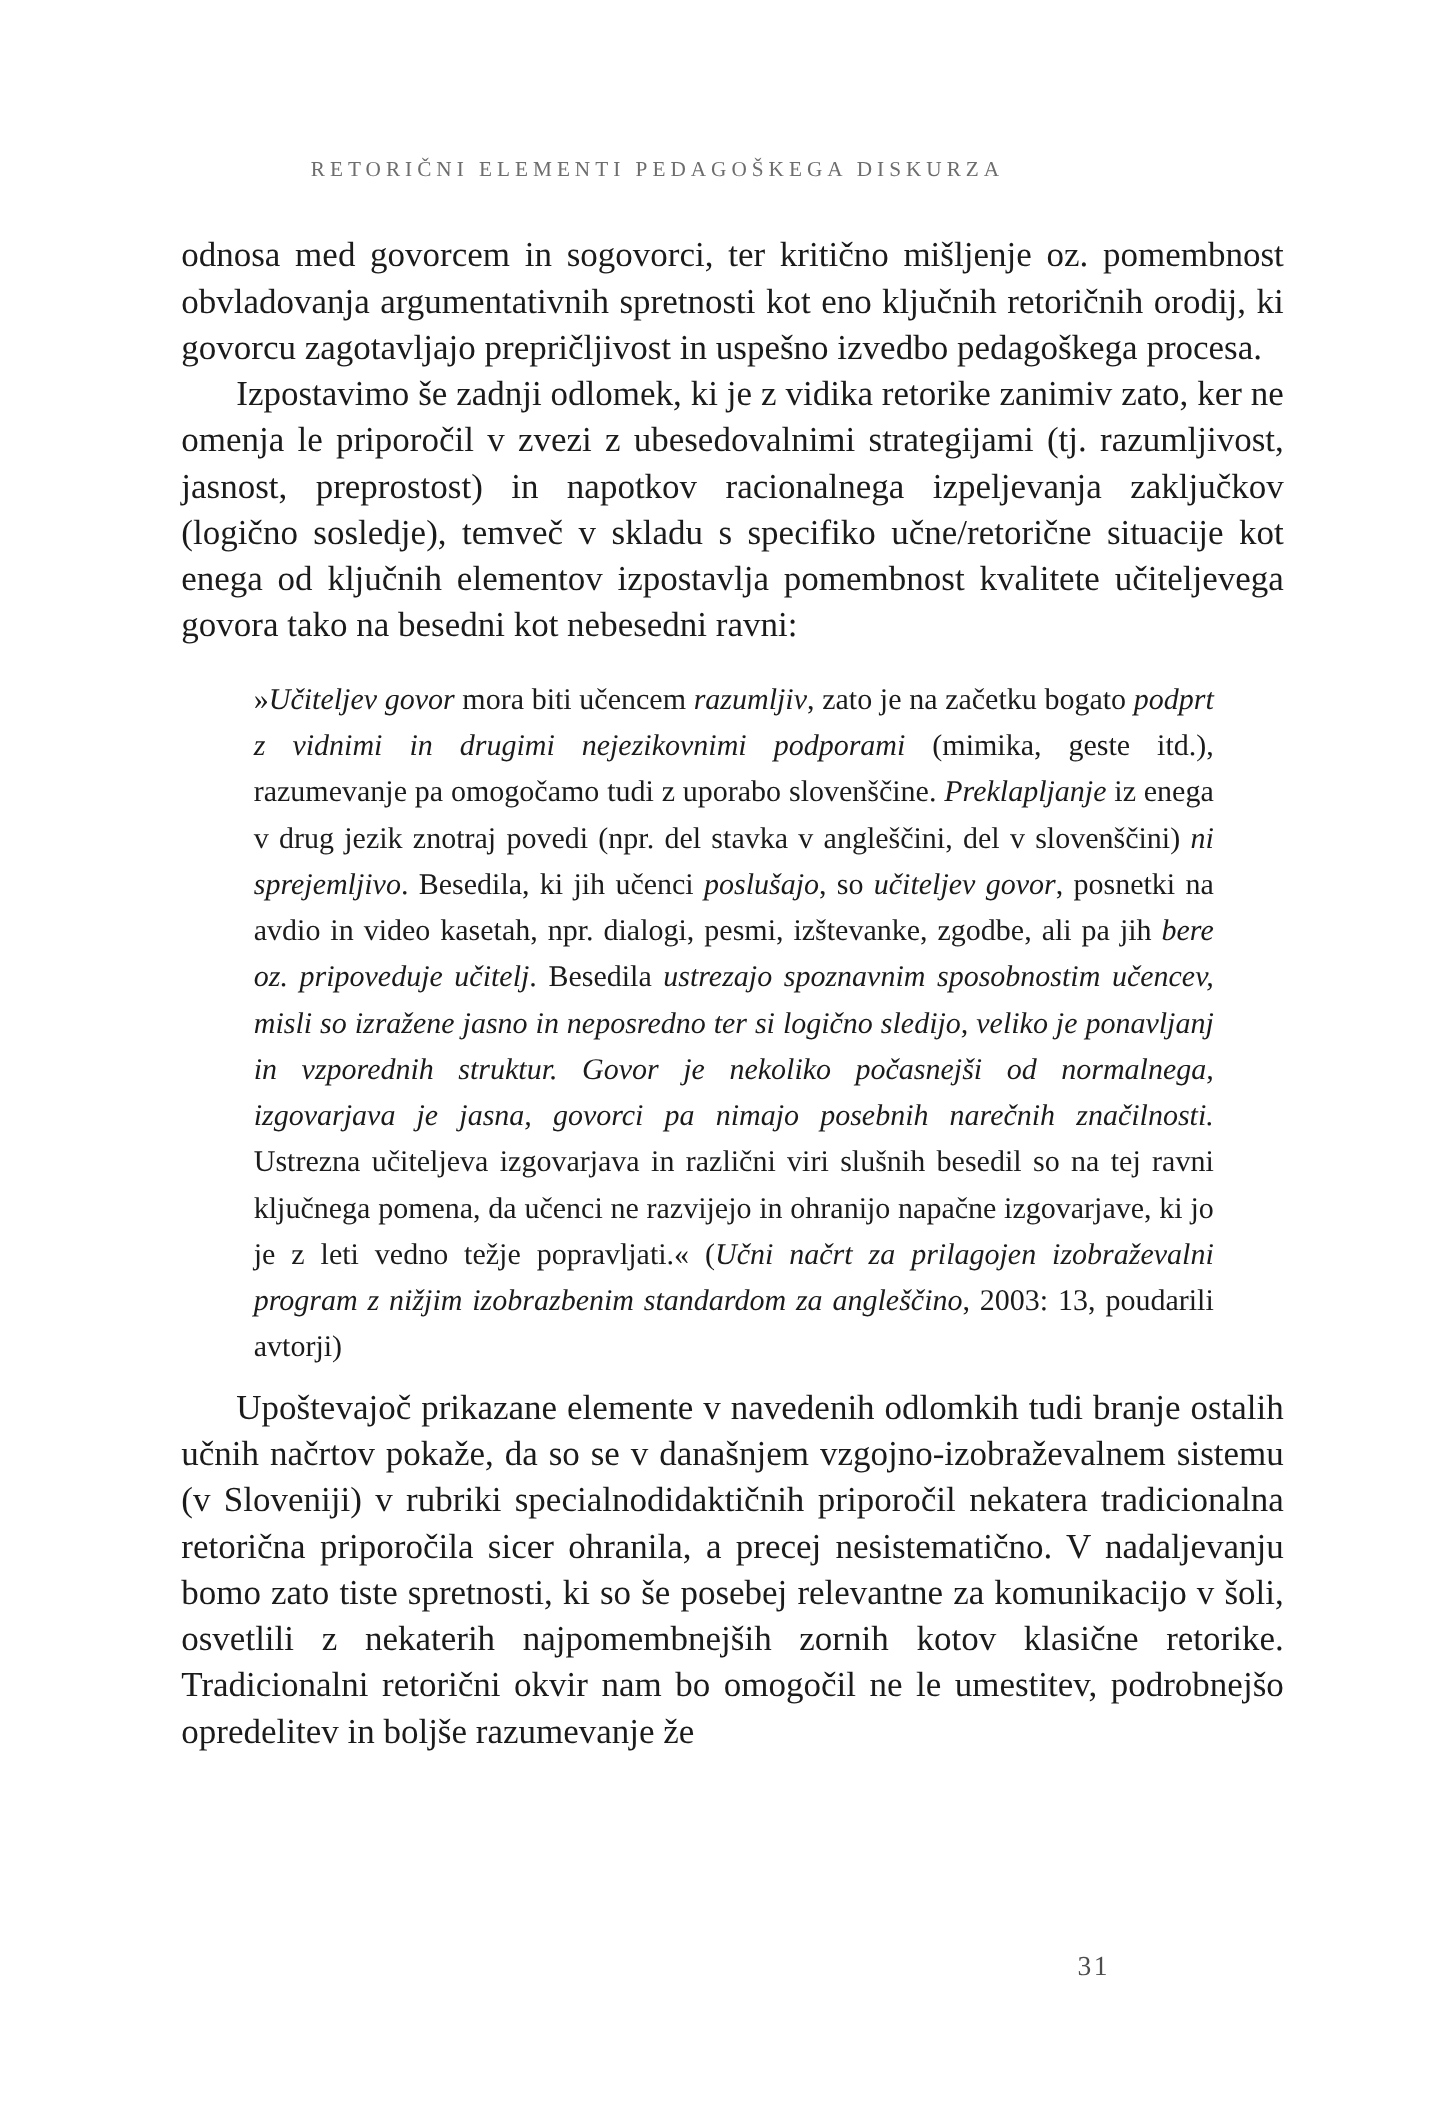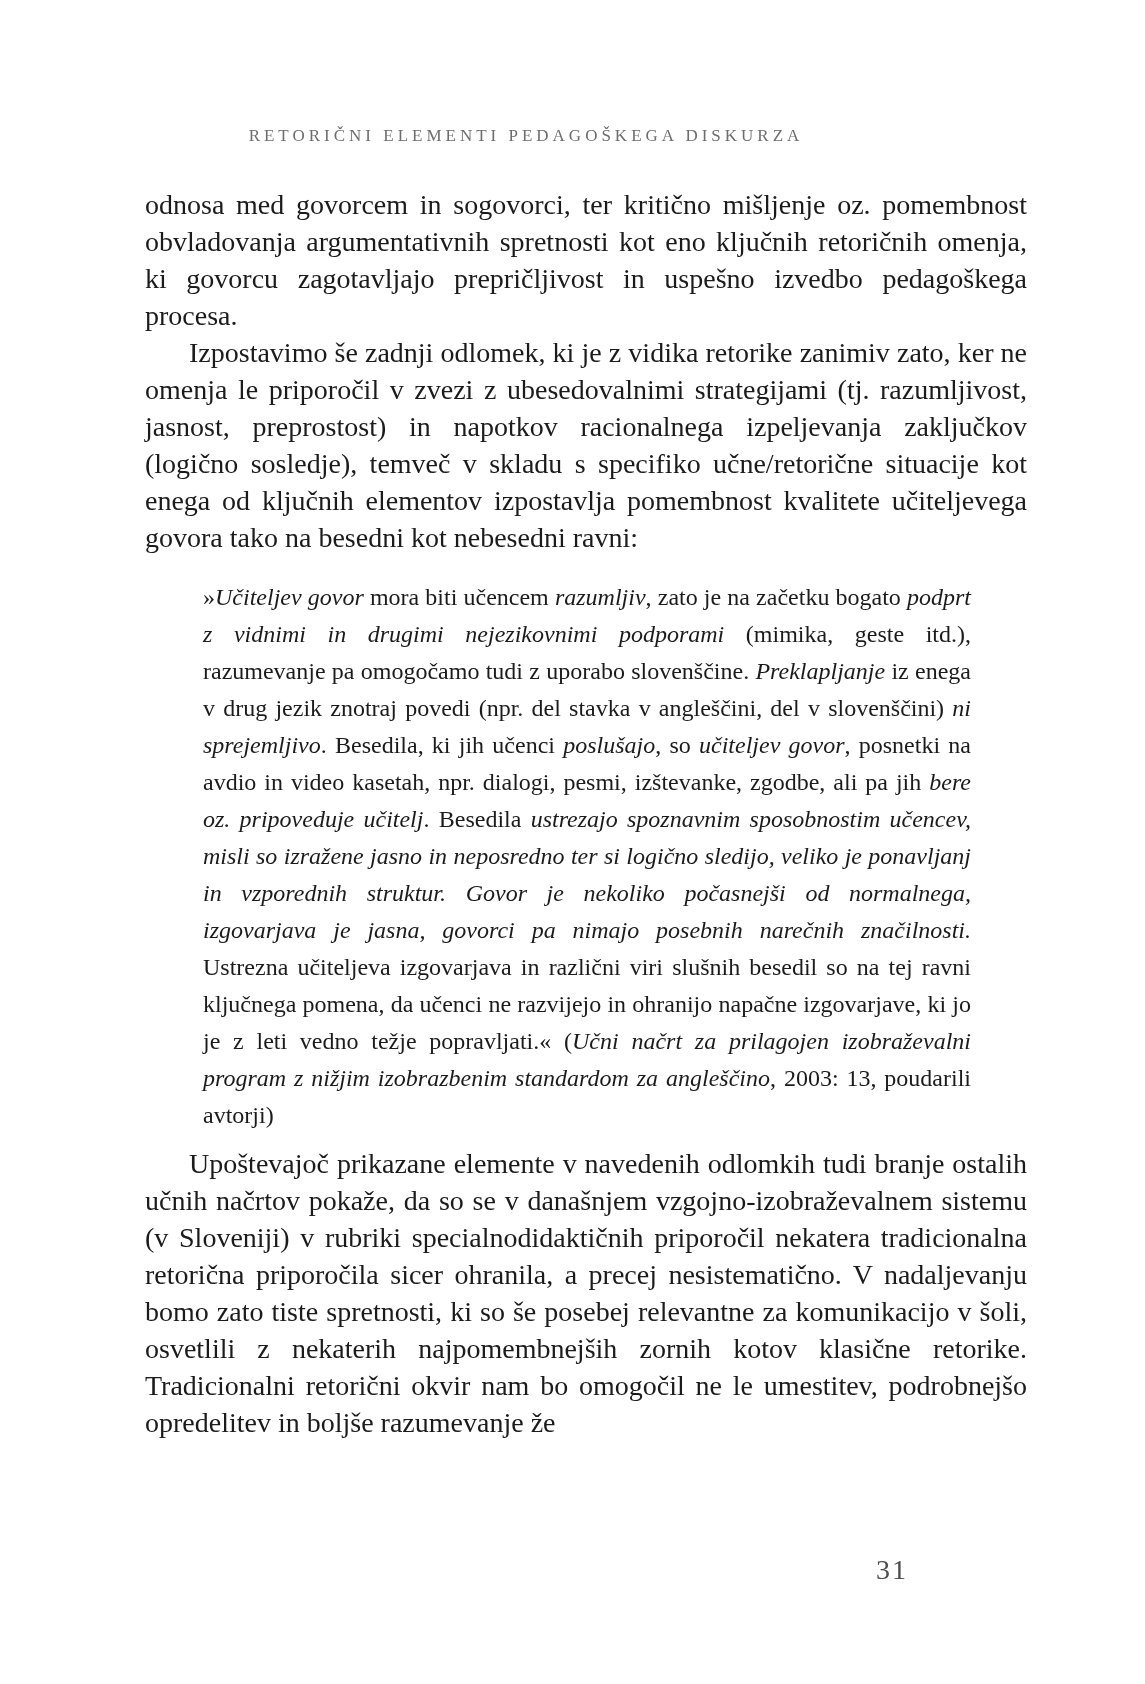--- a/index.html
+++ b/index.html
@@ -51,39 +51,39 @@
     line-height: 37px;
     text-align: justify;
     hyphens: auto;
     -webkit-hyphens: auto;
   }
   em {
     font-style: italic;
   }
   .page-number {
     position: absolute;
-    right: 144px;
+    right: 164px;
     bottom: 98px;
-    font-size: 28px;
+    font-size: 22px;
     letter-spacing: 2px;
     color: #4d4d4d;
   }
 </style>
 </head>
 <body>
 
 <div class="page">
 
   <header class="running-header">
     <span>RETORIČNI ELEMENTI PEDAGOŠKEGA DISKURZA</span>
   </header>
 
   <main class="text-block">
 
-    <p class="body"><span>odnosa med govorcem in sogovorci, ter kritično mišljenje oz. pomembnost obvladovanja argumentativnih spretnosti kot eno ključnih retoričnih omenja, ki govorcu zagotavljajo prepričljivost in uspešno izvedbo pedagoškega procesa.</span></p>
+    <p class="body"><span>odnosa med govorcem in sogovorci, ter kritično mišljenje oz. pomembnost obvladovanja argumentativnih spretnosti kot eno ključnih retoričnih orodij, ki govorcu zagotavljajo prepričljivost in uspešno izvedbo pedagoškega procesa.</span></p>
 
     <p class="body indented"><span>Izpostavimo še zadnji odlomek, ki je z vidika retorike zanimiv zato, ker ne omenja le priporočil v zvezi z ubesedovalnimi strategijami (tj. razumljivost, jasnost, preprostost) in napotkov racionalnega izpeljevanja zaključkov (logično sosledje), temveč v skladu s specifiko učne/retorične situacije kot enega od ključnih elementov izpostavlja pomembnost kvalitete učiteljevega govora tako na besedni kot nebesedni ravni:</span></p>
 
     <blockquote class="quote"><span>»</span><em>Učiteljev govor</em><span> mora biti učencem </span><em>razumljiv</em><span>, zato je na začetku bogato </span><em>podprt z vidnimi in drugimi nejezikovnimi podporami</em><span> (mimika, geste itd.), razumevanje pa omogočamo tudi z uporabo slovenščine. </span><em>Preklapljanje</em><span> iz enega v drug jezik znotraj povedi (npr. del stavka v angleščini, del v slovenščini) </span><em>ni sprejemljivo</em><span>. Besedila, ki jih učenci </span><em>poslušajo</em><span>, so </span><em>učiteljev govor</em><span>, posnetki na avdio in video kasetah, npr. dialogi, pesmi, izštevanke, zgodbe, ali pa jih </span><em>bere oz. pripoveduje učitelj</em><span>. Besedila </span><em>ustrezajo spoznavnim sposobnostim učencev, misli so izražene jasno in neposredno ter si logično sledijo, veliko je ponavljanj in vzporednih struktur. Govor je nekoliko počasnejši od normalnega, izgovarjava je jasna, govorci pa nimajo posebnih narečnih značilnosti.</em><span> Ustrezna učiteljeva izgovarjava in različni viri slušnih besedil so na tej ravni ključnega pomena, da učenci ne razvijejo in ohranijo napačne izgovarjave, ki jo je z leti vedno težje popravljati.« (</span><em>Učni načrt za prilagojen izobraževalni program z nižjim izobrazbenim standardom za angleščino</em><span>, 2003: 13, poudarili avtorji)</span></blockquote>
 
     <p class="body indented"><span>Upoštevajoč prikazane elemente v navedenih odlomkih tudi branje ostalih učnih načrtov pokaže, da so se v današnjem vzgojno-izobraževalnem sistemu (v Sloveniji) v rubriki specialnodidaktičnih priporočil nekatera tradicionalna retorična priporočila sicer ohranila, a precej nesistematično. V nadaljevanju bomo zato tiste spretnosti, ki so še posebej relevantne za komunikacijo v šoli, osvetlili z nekaterih najpomembnejših zornih kotov klasične retorike. Tradicionalni retorični okvir nam bo omogočil ne le umestitev, podrobnejšo opredelitev in boljše razumevanje že</span></p>
 
   </main>
 
   <footer>

